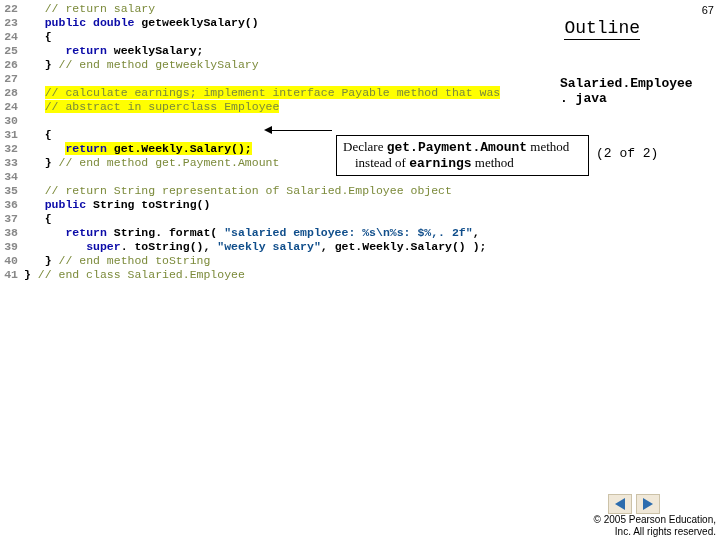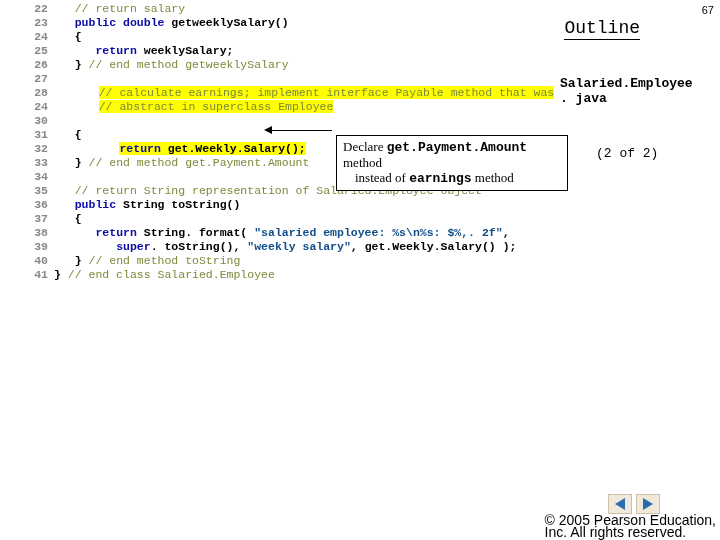--- a/index.html
+++ b/index.html
@@ -32,37 +32,36 @@
     top: 2px;
     left: 0;
     width: 560px;
     font-family: Consolas, "Courier New", monospace;
     font-size: 11.5px;
     line-height: 14px;
   }
   .code-line {
     white-space: pre;
     display: flex;
-    padding-left: 30px;
   }
   .lineno {
     display: inline-block;
     width: 24px;
     text-align: right;
     padding-right: 6px;
     color: #888;
     font-weight: bold;
     flex-shrink: 0;
   }
   .code-content { display: inline; }
   .cm { color: #7b8a3a; }
   .kw { color: #0b0ba8; font-weight: bold; }
   .nm { font-weight: bold; }
   .str { color: #104e8b; font-weight: bold; }
-  .hl { background: #ffff00; margin-left: 24px; }
+  .hl { background: #ffff00; }
   .right-panel {
     position: absolute;
     top: 76px;
     left: 560px;
     width: 155px;
     font-family: Verdana, Arial, sans-serif;
   }
   .class-name {
     font-family: "Courier New", monospace;
     font-weight: bold;
@@ -76,21 +75,21 @@
   }
   .pageof {
     font-family: Liberation Mono, monospace;
     font-size: 13px;
     margin-left: 36px;
   }
   .callout {
     position: absolute;
     top: 135px;
     left: 336px;
-    width: 232px;
+    width: 253px;
     border: 1px solid #000;
     background: #fff;
     padding: 3px 6px 4px 6px;
     font-family: "Times New Roman", serif;
     font-size: 13px;
     line-height: 15px;
     z-index: 10;
   }
   .callout .mono {
     font-family: "Courier New", monospace;
@@ -140,22 +139,22 @@
   .tri-right {
     width: 0; height: 0;
     border-top: 6px solid transparent;
     border-bottom: 6px solid transparent;
     border-left: 10px solid #2c6cae;
   }
   .copyright {
     position: absolute;
     bottom: 2px;
     right: 4px;
-    text-align: left;
-    font-size: 14px;
+    text-align: right;
+    font-size: 10px;
     line-height: 12px;
   }
 </style>
 </head>
 <body>
 
 <div class="page-number">67</div>
 <div class="outline">Outline</div>
 
 <div class="code-area" id="code-area">

